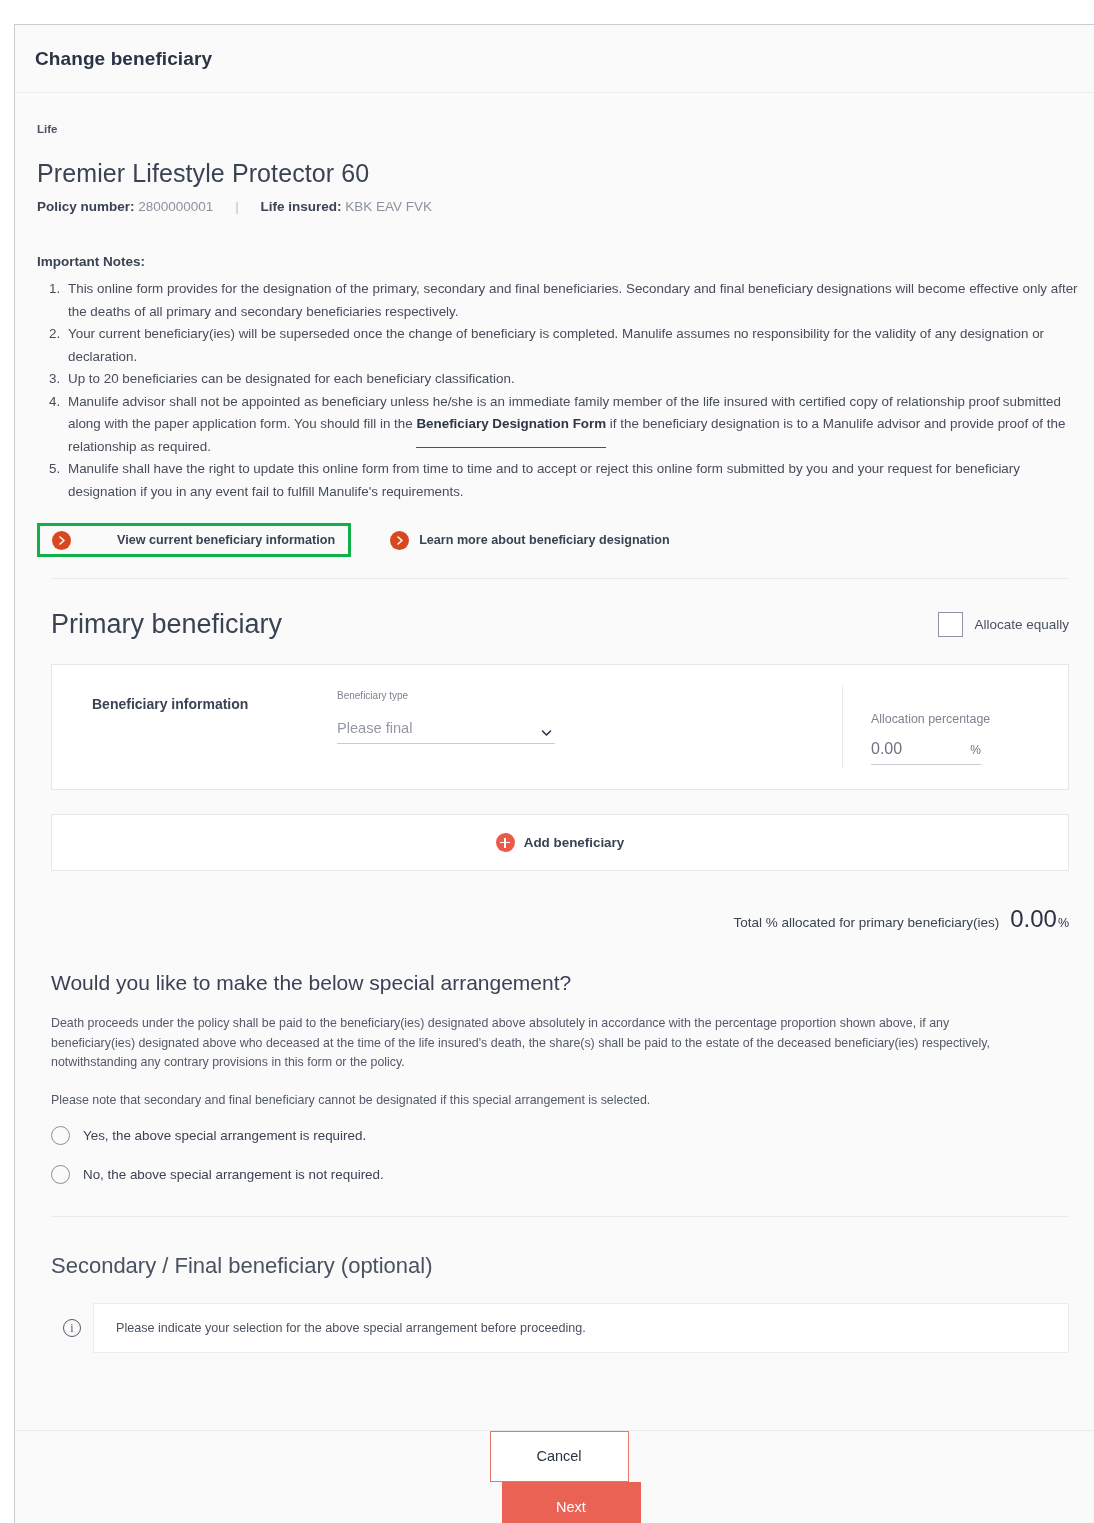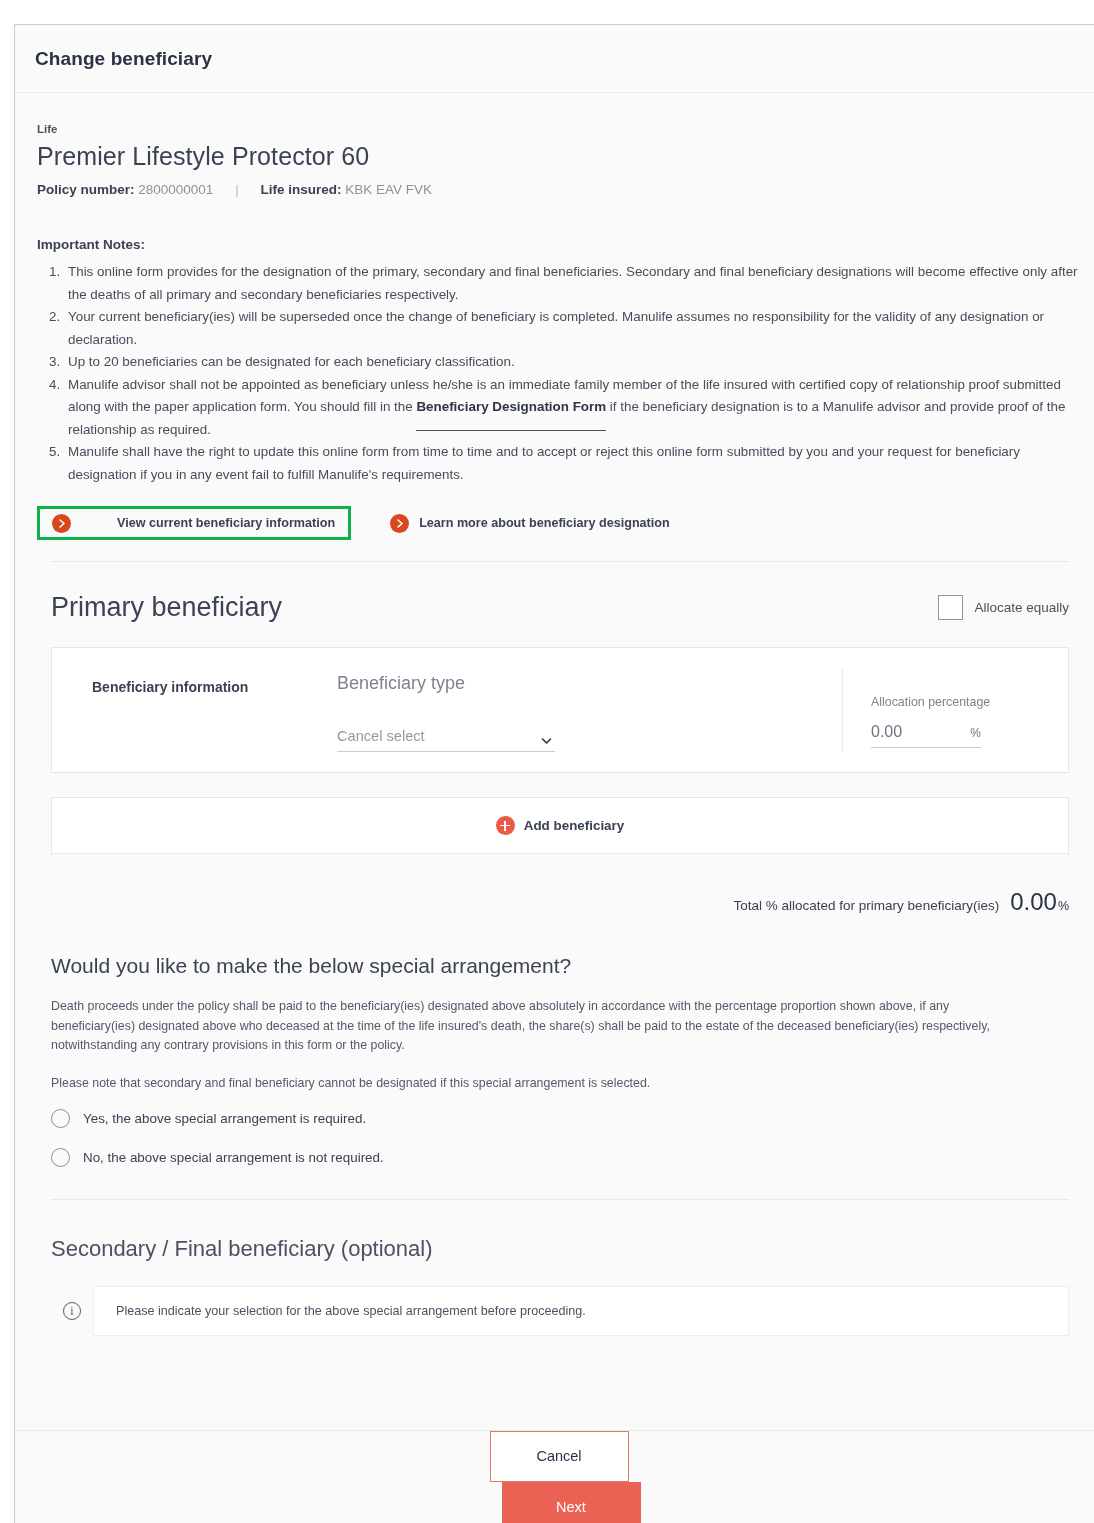--- a/index.html
+++ b/index.html
@@ -47,21 +47,21 @@
   .page-body {
     padding: 30px 22px 0 22px;
     height: 1370px;
     overflow: hidden;
   }
 
   .product-category {
     font-size: 11.5px;
     font-weight: bold;
     color: #4a5160;
-    margin-bottom: 7px;
+    margin-bottom: 24px;
   }
   .product-name {
     font-size: 25px;
     font-weight: normal;
     color: #3b4254;
     letter-spacing: .1px;
     margin-bottom: 11px;
   }
   .policy-line {
     font-size: 13.5px;
@@ -198,23 +198,23 @@
     padding: 31px 0 0 40px;
     font-size: 14px;
     font-weight: bold;
     color: #3b4254;
   }
   .bene-mid {
     padding-top: 25px;
     width: 505px;
   }
   .field-label {
-    font-size: 18px;
+    font-size: 10px;
     color: #7e838f;
-    margin-bottom: 34px;
+    margin-bottom: 19px;
   }
   .select-wrap {
     position: relative;
     width: 218px;
     border-bottom: 1.5px solid #c9ccd2;
     padding-bottom: 7px;
     display: flex;
     align-items: center;
     justify-content: space-between;
   }
@@ -504,21 +504,21 @@
         <span class="checkbox-box"></span>
         <span class="alloc-equal-label">Allocate equally</span>
       </div>
     </div>
 
     <div class="card bene-card">
       <div class="bene-left">Beneficiary information</div>
       <div class="bene-mid">
         <div class="field-label">Beneficiary type</div>
         <div class="select-wrap">
-          <span class="select-value">Cancel select</span>
+          <span class="select-value">Please final</span>
           <span class="caret">
             <svg width="11" height="8" viewBox="0 0 11 8">
                 <path d="M1.5 2 L5.5 6 L9.5 2" fill="none" stroke="#2b3245" stroke-width="1.6" stroke-linecap="round" stroke-linejoin="round"></path>
               </svg>
           </span>
         </div>
       </div>
       <div class="bene-right">
         <div class="alloc-label">Allocation percentage</div>
         <div class="alloc-input-row">

